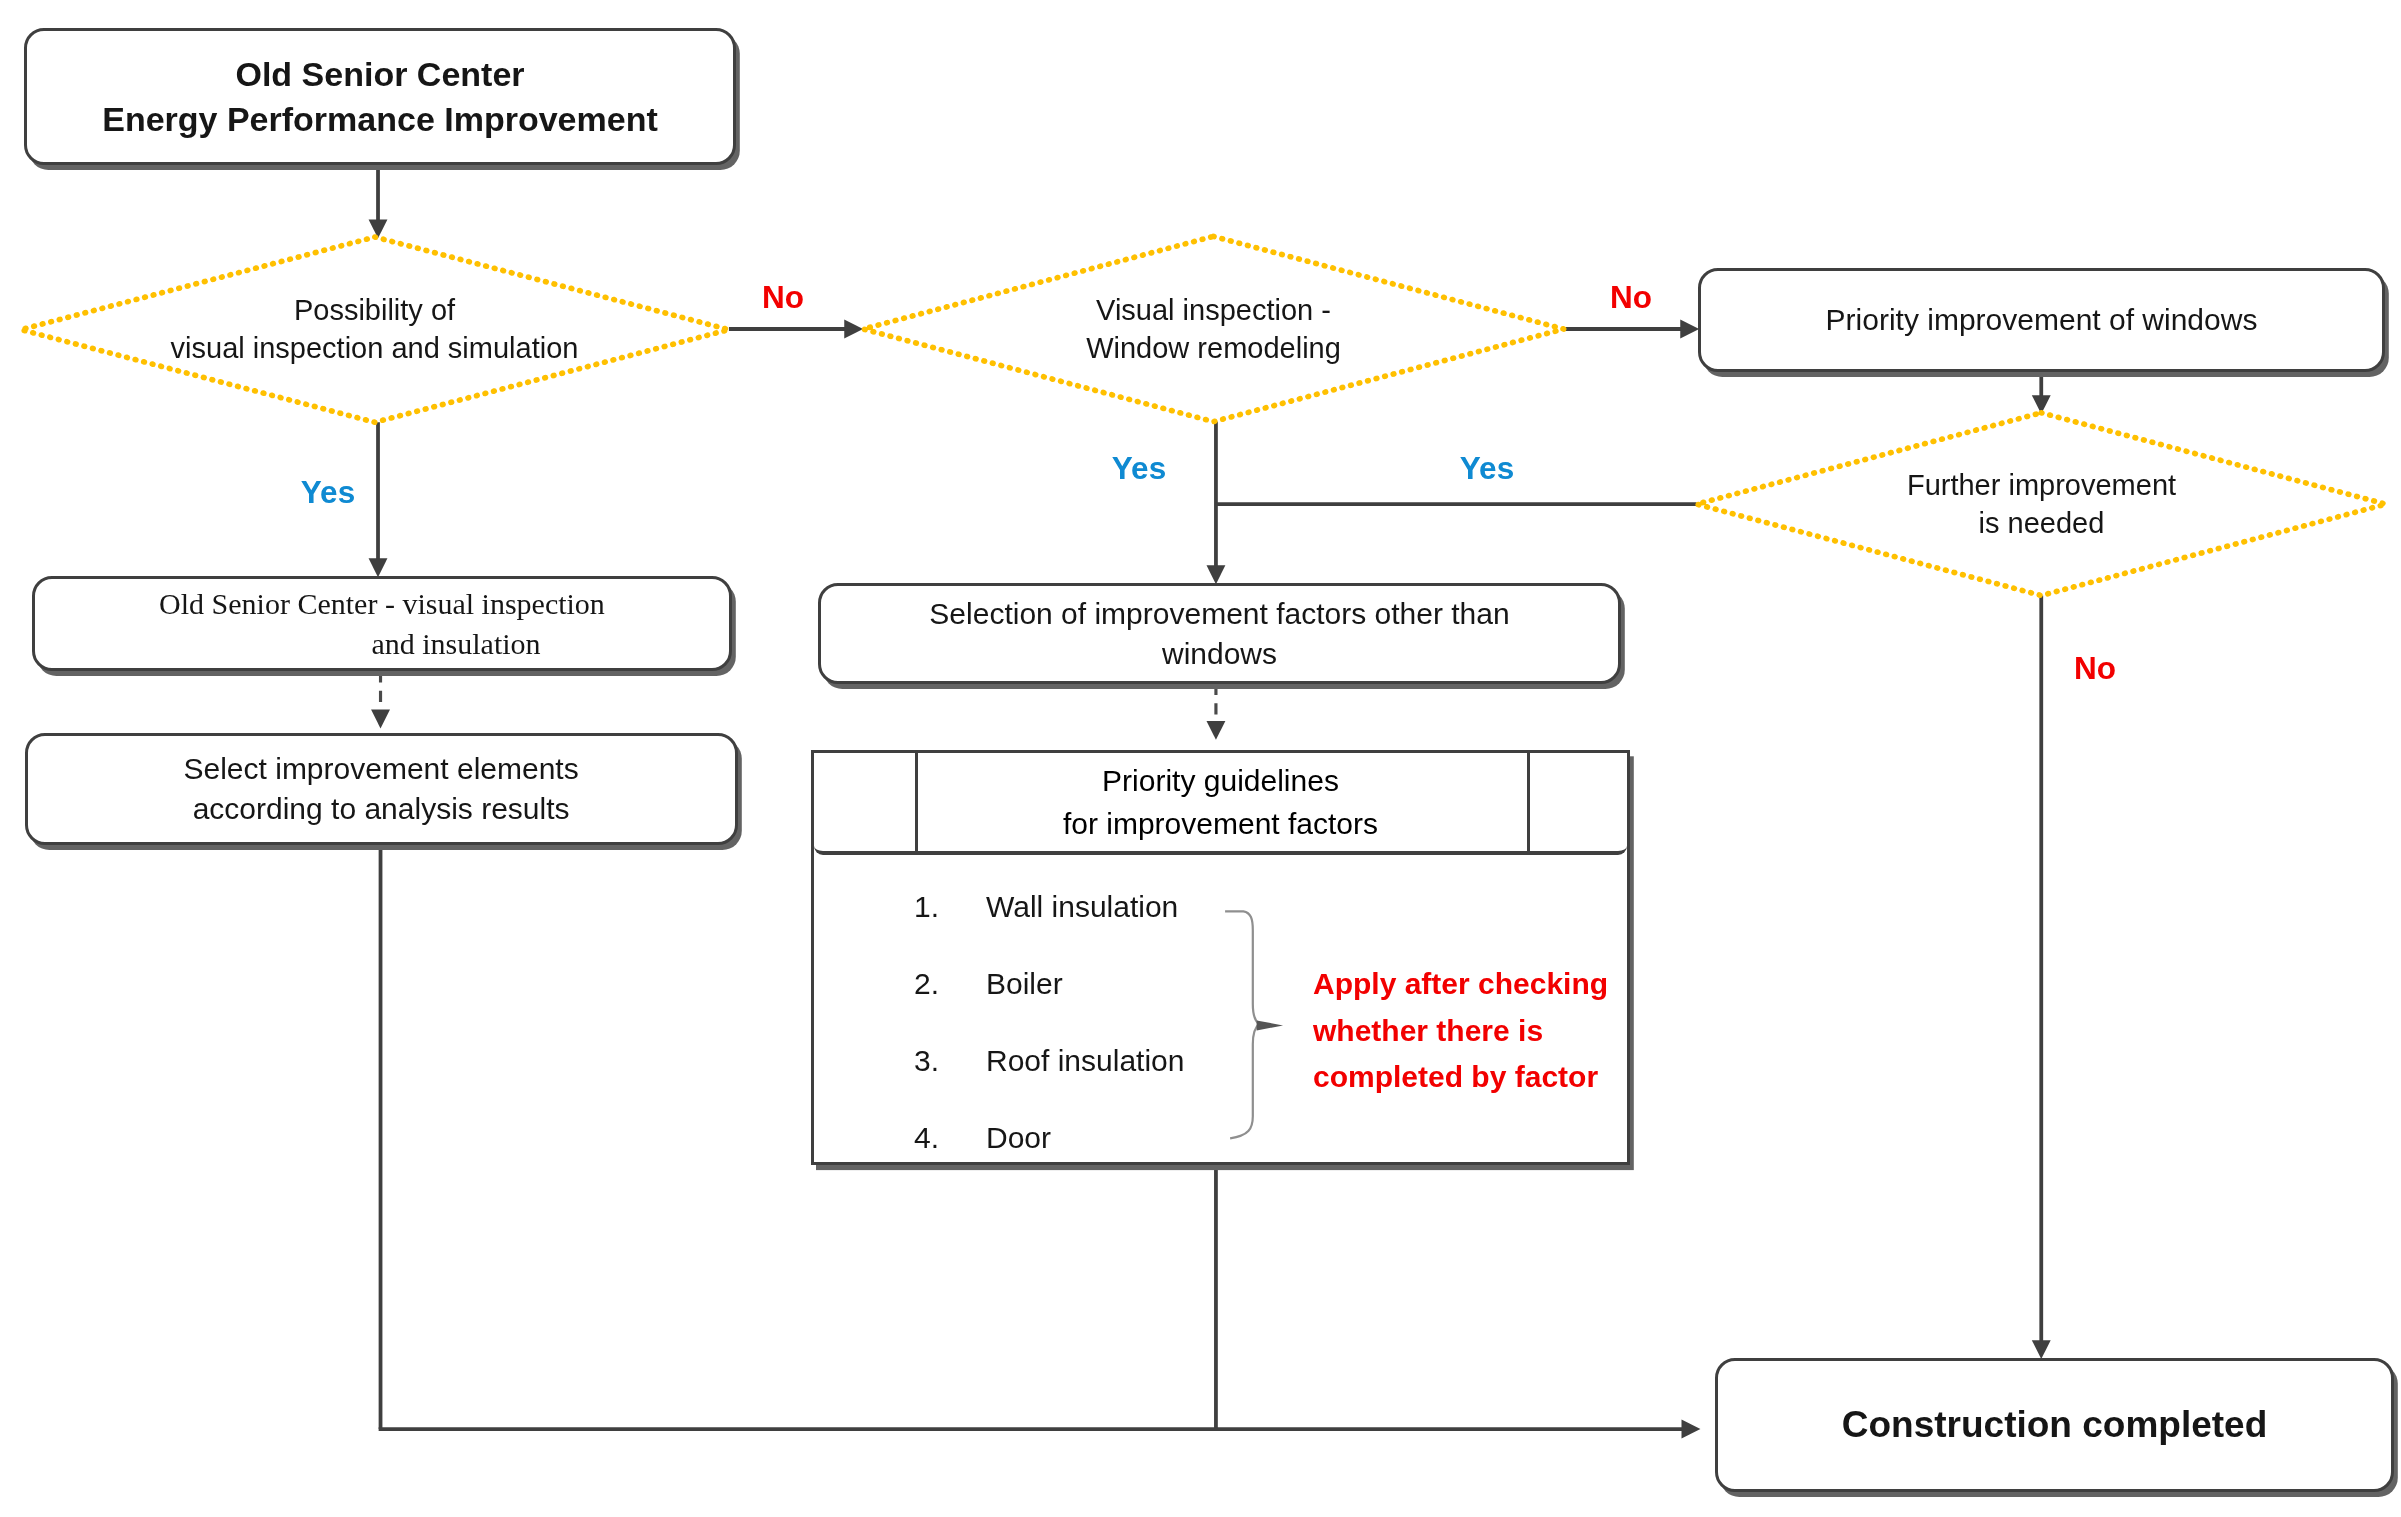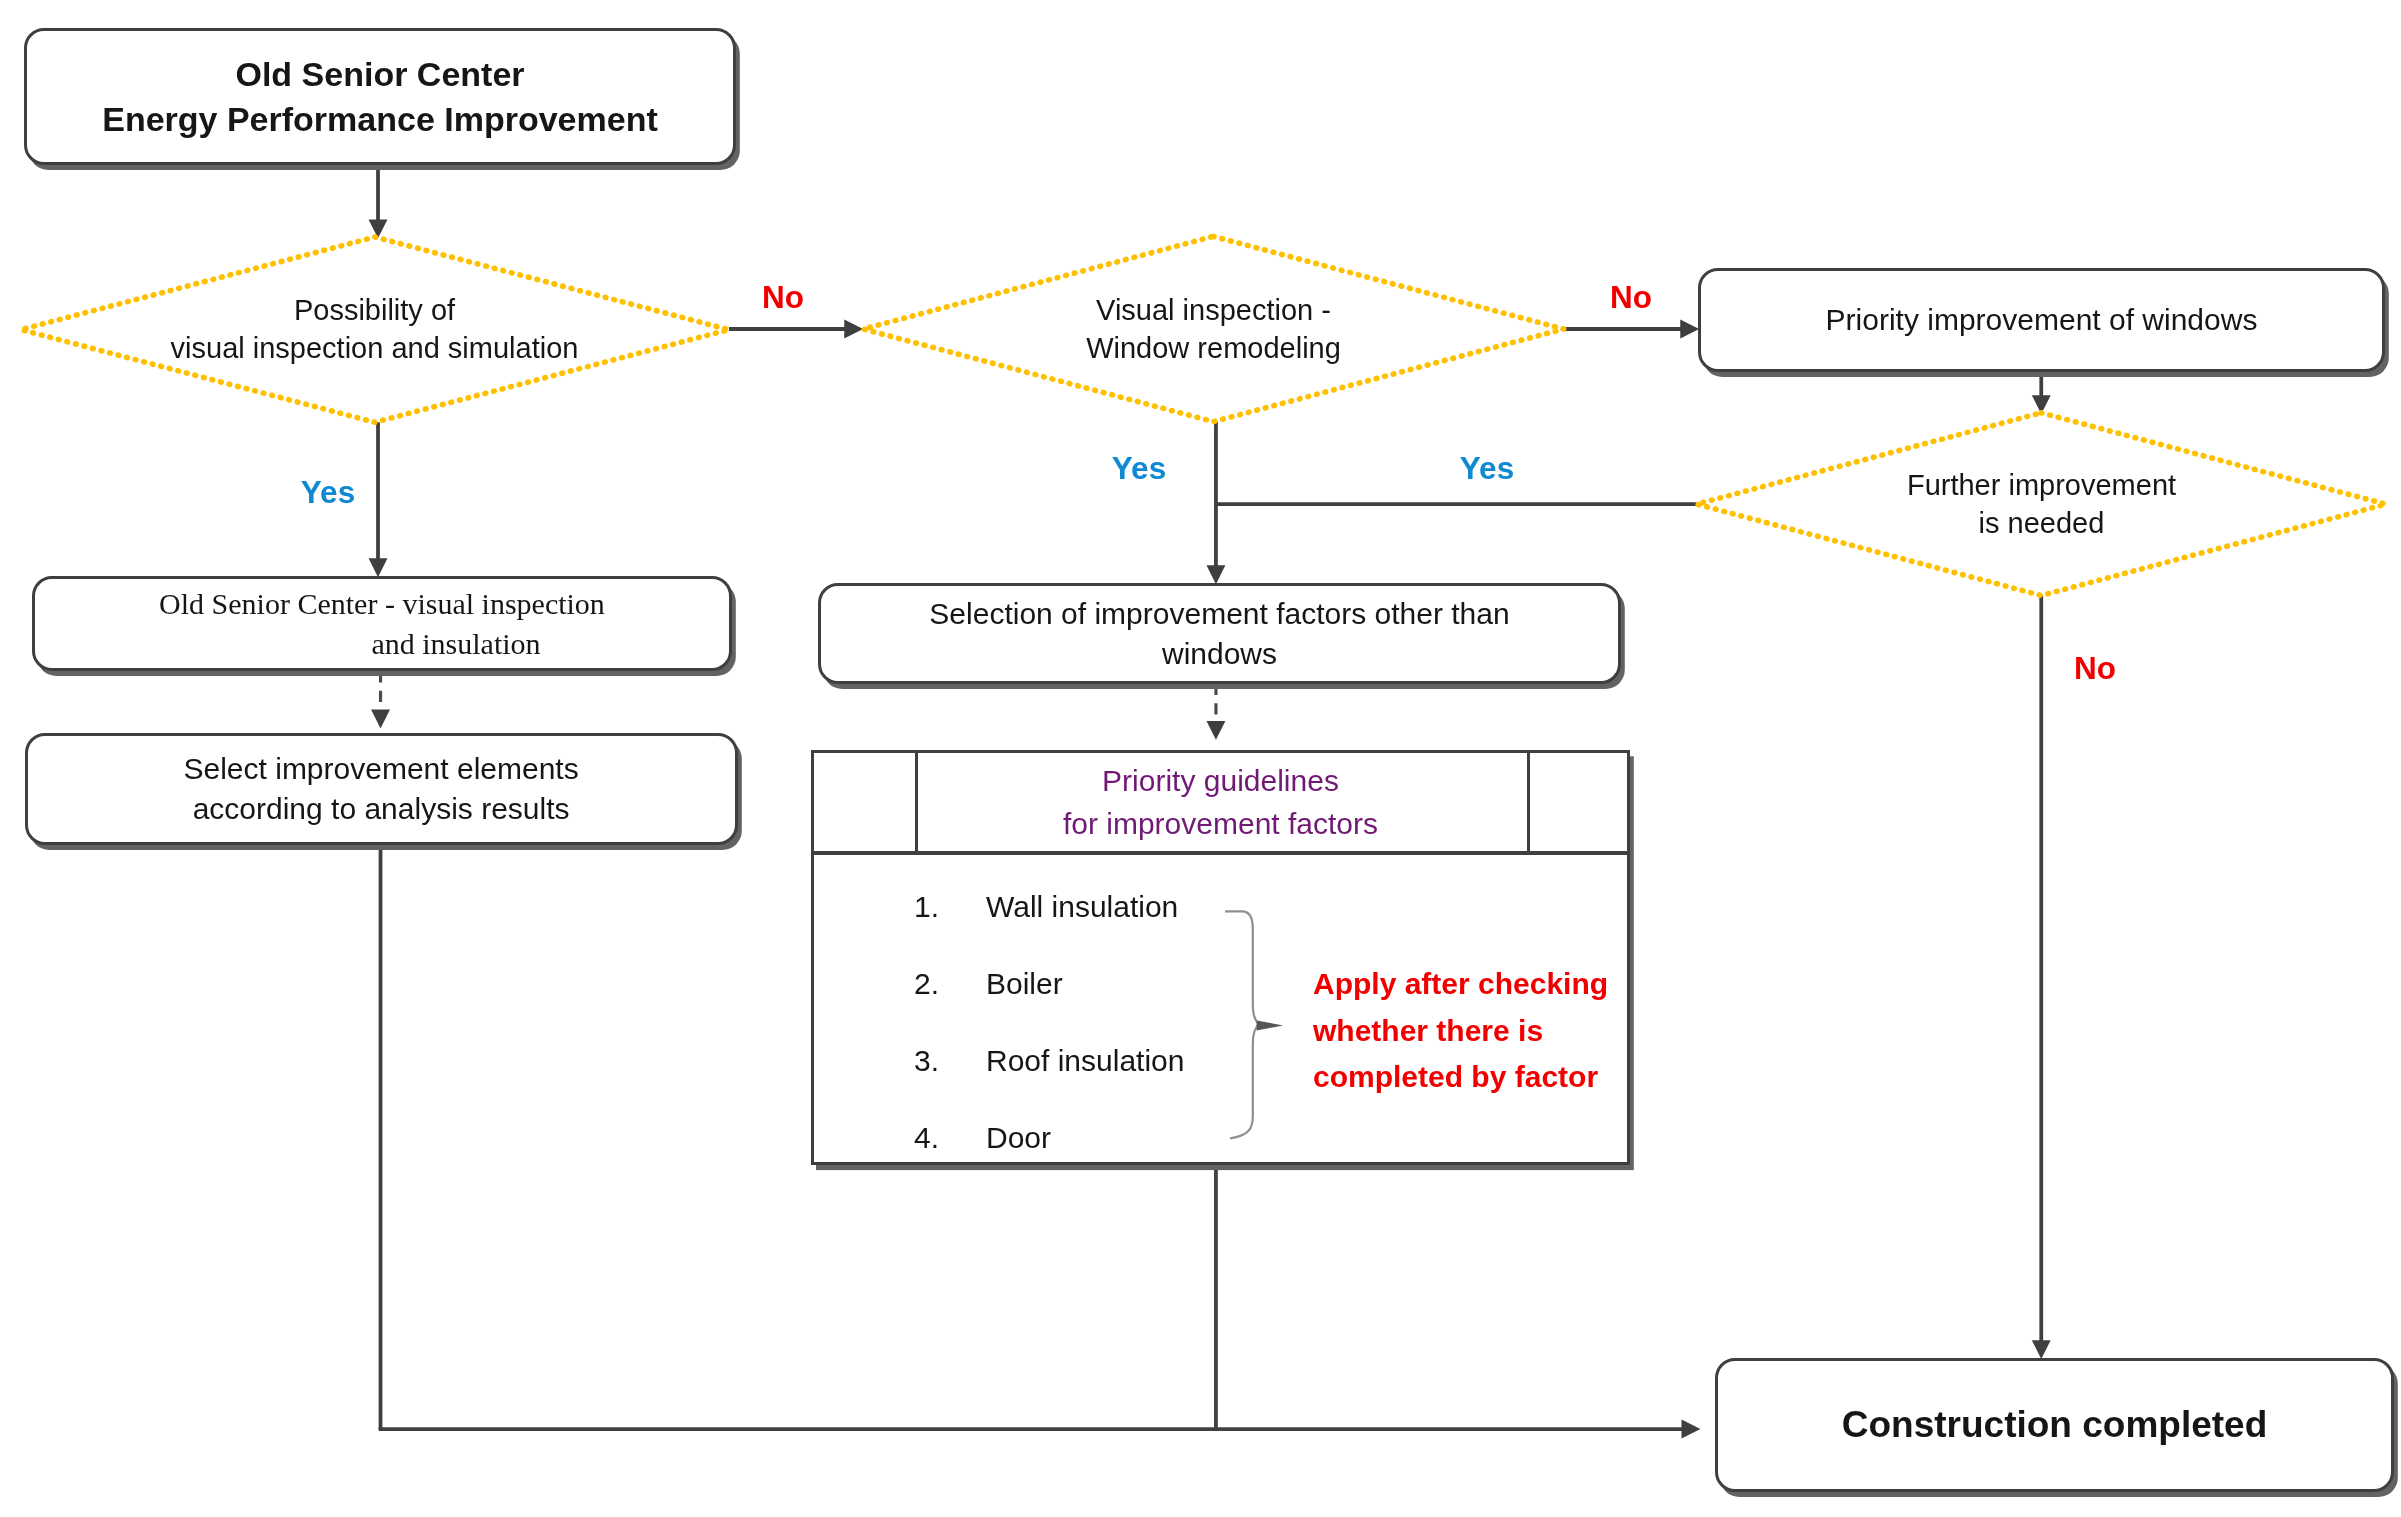--- a/index.html
+++ b/index.html
@@ -17,21 +17,21 @@
   .elabel{position:absolute;transform:translate(-50%,-50%);font-size:31.5px;font-weight:bold;z-index:4;}
   .yes{color:#0f8ad2;}
   .no{color:#f20000;}
   .indent2{transform:translateX(74px);}
 
   
   #ptable{position:absolute;left:811px;top:750px;width:819px;height:415px;background:#fff;
           border:3.2px solid #3f3f3f;box-shadow:4.4px 5.7px 0 -0.6px #636363;box-sizing:border-box;z-index:3;}
   #ptable .thead{position:absolute;left:0;top:0;width:100%;height:98px;border-bottom:4.4px solid #3f3f3f;
           display:flex;flex-direction:column;justify-content:center;align-items:center;
-          font-size:30px;line-height:1.45;color:#701a75;text-align:center;}
+          font-size:30px;line-height:1.45;color:#000000;text-align:center;border-radius:9px;}
   #ptable .vdiv{position:absolute;top:0;height:98px;width:2.5px;background:#3f3f3f;}
   #ptable .item{position:absolute;display:flex;font-size:30px;color:#161616;}
   #ptable .inum{width:72px;text-align:left;}
   #ptable .annot{position:absolute;left:499px;top:208px;font-size:30px;font-weight:bold;
           color:#f20000;line-height:1.55;text-align:left;z-index:4;}
 </style>
 </head>
 <body>
 
 <div id="canvas">

